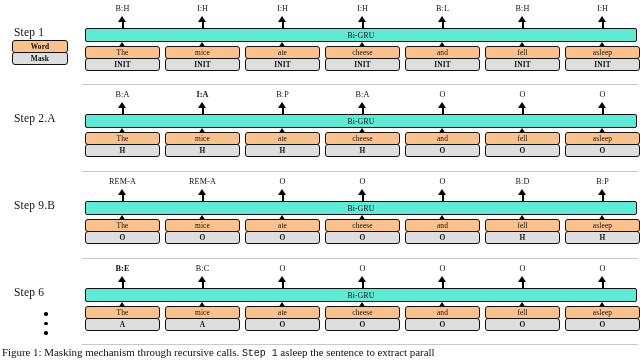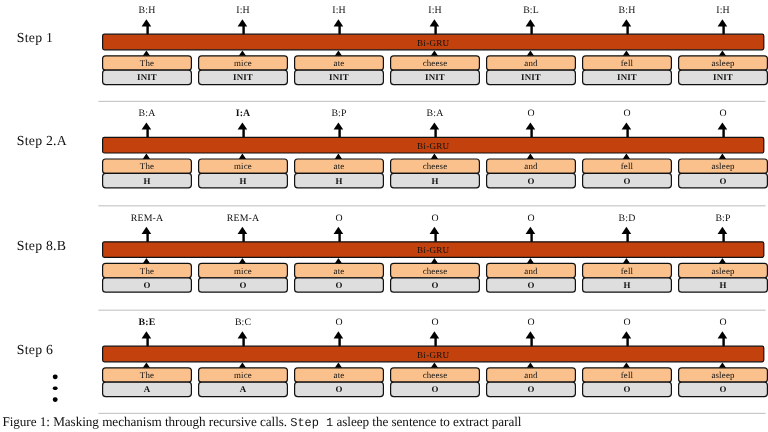--- a/index.html
+++ b/index.html
@@ -26,21 +26,21 @@
   .arrow-up .shaft{
     position:absolute;left:4px;top:3px;width:1.6px;background:#000;
   }
   .arrow-up .head{
     position:absolute;left:0;top:0;width:0;height:0;
     border-left:4.5px solid transparent;border-right:4.5px solid transparent;
     border-bottom:6px solid #000;
   }
   
   .gru{
-    position:absolute;background:#c2410c;border:1.6px solid #111;
+    position:absolute;background:#5eead4;border:1.6px solid #111;
     border-radius:2px;height:14px;
     display:flex;align-items:center;justify-content:center;
     font-size:7.6px;font-family:"Liberation Serif", serif;color:#111;
     letter-spacing:.2px;box-sizing:border-box;
   }
   
   .tok{
     position:absolute;width:75px;box-sizing:border-box;
   }
   .cell{
@@ -68,20 +68,24 @@
     font-size:11px;font-family:"Liberation Serif", serif;color:#111;
     white-space:nowrap;overflow:hidden;letter-spacing:-.05px;
   }
   .caption .mono{font-family:"Liberation Mono", monospace;font-size:10px;}
 </style>
 </head>
 <body>
 
 <div class="figure">
 
+  <div class="legend">
+    <div class="cell word">Word</div>
+    <div class="cell mask">Mask</div>
+  </div>
 
   <div id="steps-host">
       <div class="step">
         <div class="step-label" style="top: 26px;">Step 1</div>
         <div class="out-lab" style="left: 85px; width: 75px; top: 4px;">B:H</div>
         <div class="arrow-up" style="left: 118px; top: 16px; height: 12px;">
           <div class="shaft" style="height:10px"></div>
           <div class="head"></div>
         </div>
         <div class="out-lab" style="left: 165px; width: 75px; top: 4px;">I:H</div>
@@ -261,21 +265,21 @@
         <div class="tok" style="left: 485px; top: 132px;">
           <div class="cell word">fell</div>
           <div class="cell mask">O</div>
         </div>
         <div class="tok" style="left: 565px; top: 132px;">
           <div class="cell word">asleep</div>
           <div class="cell mask">O</div>
         </div>
       </div>
       <div class="step">
-        <div class="step-label" style="top: 199px;">Step 8.B</div>
+        <div class="step-label" style="top: 199px;">Step 9.B</div>
         <div class="out-lab" style="left: 85px; width: 75px; top: 177px;">REM-A</div>
         <div class="arrow-up" style="left: 118px; top: 189px; height: 12px;">
           <div class="shaft" style="height:10px"></div>
           <div class="head"></div>
         </div>
         <div class="out-lab" style="left: 165px; width: 75px; top: 177px;">REM-A</div>
         <div class="arrow-up" style="left: 198px; top: 189px; height: 12px;">
           <div class="shaft" style="height:10px"></div>
           <div class="head"></div>
         </div>

